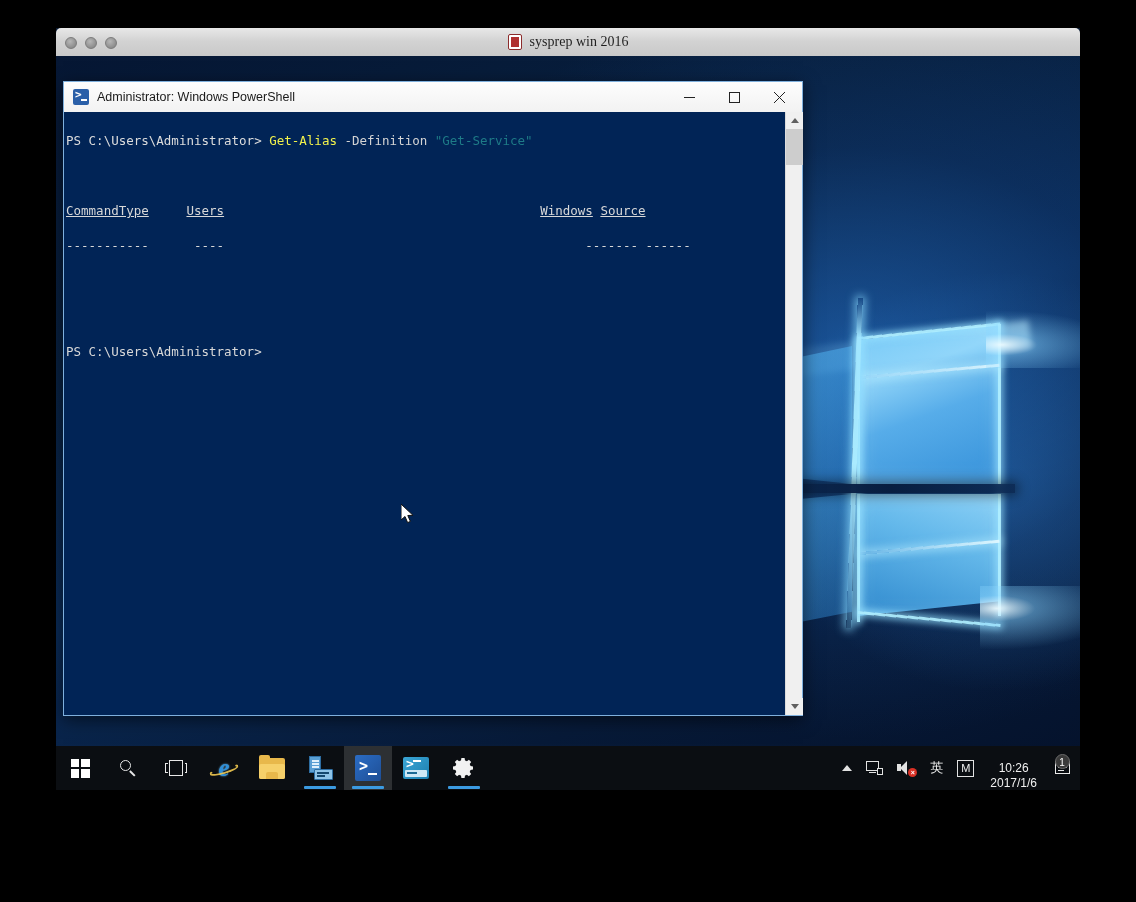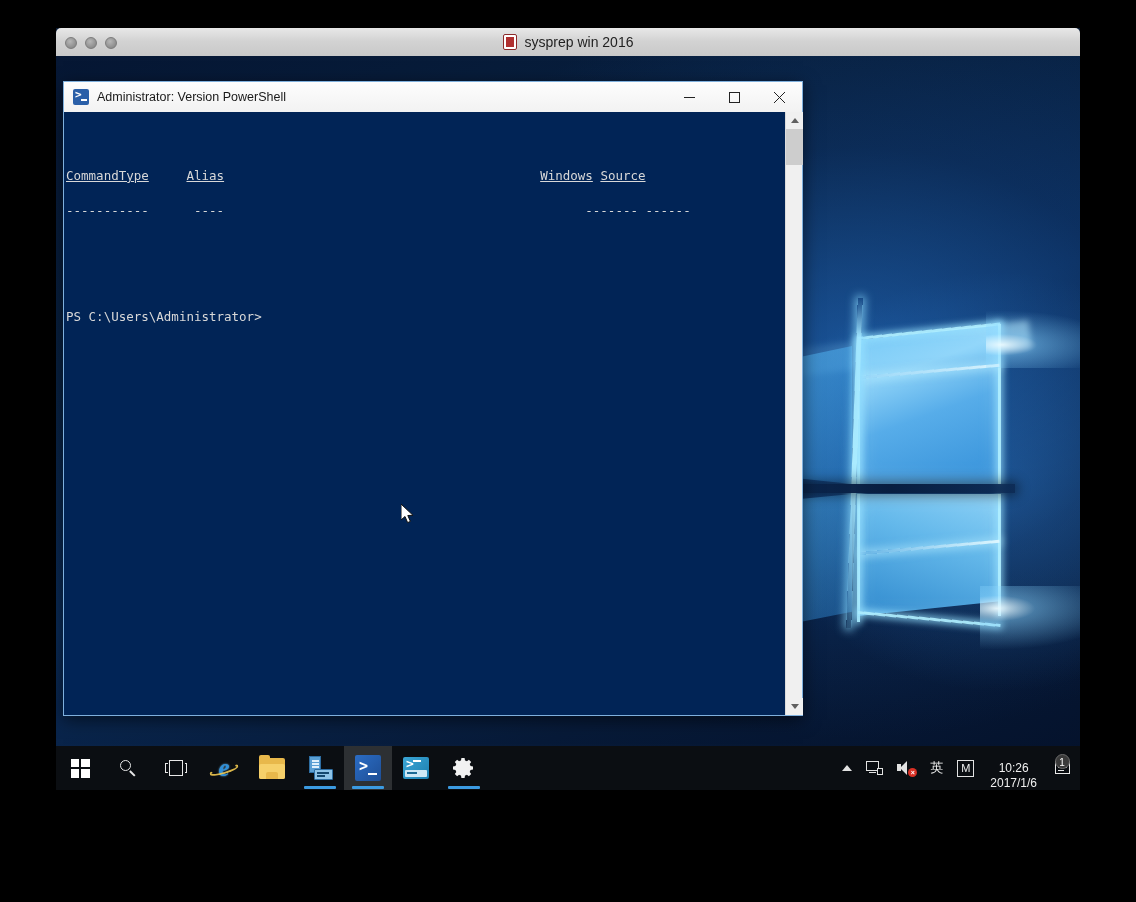--- a/index.html
+++ b/index.html
@@ -35,21 +35,21 @@
     pointer-events: none;
   }
   #vm-title-icon {
     width: 14px; height: 16px; background: #fff; border: 1px solid #8c2b2b;
     border-radius: 2px; position: relative; box-sizing: border-box;
   }
   #vm-title-icon:before {
     content: ""; position: absolute; left: 2px; top: 2px; width: 8px; height: 10px;
     background: #b03030;
   }
-  #vm-title-text { font-size: 14px; color: #1f1f1f; }
+  #vm-title-text { font-size: 14px; color: #1f1f1f; font-family: Liberation Serif, serif; }
 
   #vm-release-hint {
     position: absolute; right: 14px; top: 0; height: 28px;
     display: flex; align-items: center;
     font-size: 11.5px; color: #2b2b2b;
   }
 
   
   #desktop {
     position: absolute; left: 0; top: 28px;
@@ -304,21 +304,21 @@
         <div id="hero-vbar"></div>
         <div id="hero-hbar"></div>
         <div id="flare-tr"></div>
         <div id="flare-br"></div>
       </div>
 
       <div id="ps-window">
 
         <div id="ps-titlebar">
           <div id="ps-icon"></div>
-          <div id="ps-title-text">Administrator: Version PowerShell</div>
+          <div id="ps-title-text">Administrator: Windows PowerShell</div>
           <div id="ps-controls">
             <div class="ps-ctrl" id="ps-min">
               <svg width="11" height="11" viewBox="0 0 11 11">
                   <line x1="0" y1="5.5" x2="11" y2="5.5" stroke="#222" stroke-width="1"></line>
                 </svg>
             </div>
             <div class="ps-ctrl" id="ps-max">
               <svg width="11" height="11" viewBox="0 0 11 11">
                   <rect x="0.5" y="0.5" width="10" height="10" fill="none" stroke="#222" stroke-width="1"></rect>
                 </svg>
@@ -327,22 +327,23 @@
               <svg width="11" height="11" viewBox="0 0 11 11">
                   <line x1="0" y1="0" x2="11" y2="11" stroke="#222" stroke-width="1"></line>
                   <line x1="11" y1="0" x2="0" y2="11" stroke="#222" stroke-width="1"></line>
                 </svg>
             </div>
           </div>
         </div>
 
         <div id="ps-console">
           <div id="ps-text">
+<div class="ln"><span class="c-prompt">PS C:\Users\Administrator&gt; </span><span class="c-cmdlet">Get-Alias</span><span class="c-param"> -Definition </span><span class="c-string">"Get-Service"</span></div>
 <div class="ln">&nbsp;</div>
-<div class="ln"><span class="c-header">CommandType</span><span>     </span><span class="c-header">Alias</span><span>                                          </span><span class="c-header">Windows</span><span> </span><span class="c-header">Source</span></div>
+<div class="ln"><span class="c-header">CommandType</span><span>     </span><span class="c-header">Users</span><span>                                          </span><span class="c-header">Windows</span><span> </span><span class="c-header">Source</span></div>
 <div class="ln underline-row"><span>-----------</span><span>      </span><span>----</span><span>                                                </span><span>-------</span><span> </span><span>------</span></div>
 <div class="ln">&nbsp;</div>
 <div class="ln">&nbsp;</div>
 <div class="ln">PS C:\Users\Administrator&gt;</div>
           </div>
         </div>
 
         <div id="ps-scroll">
           <div class="sb-arrow" id="sb-up">
               <div class="chev"></div>

